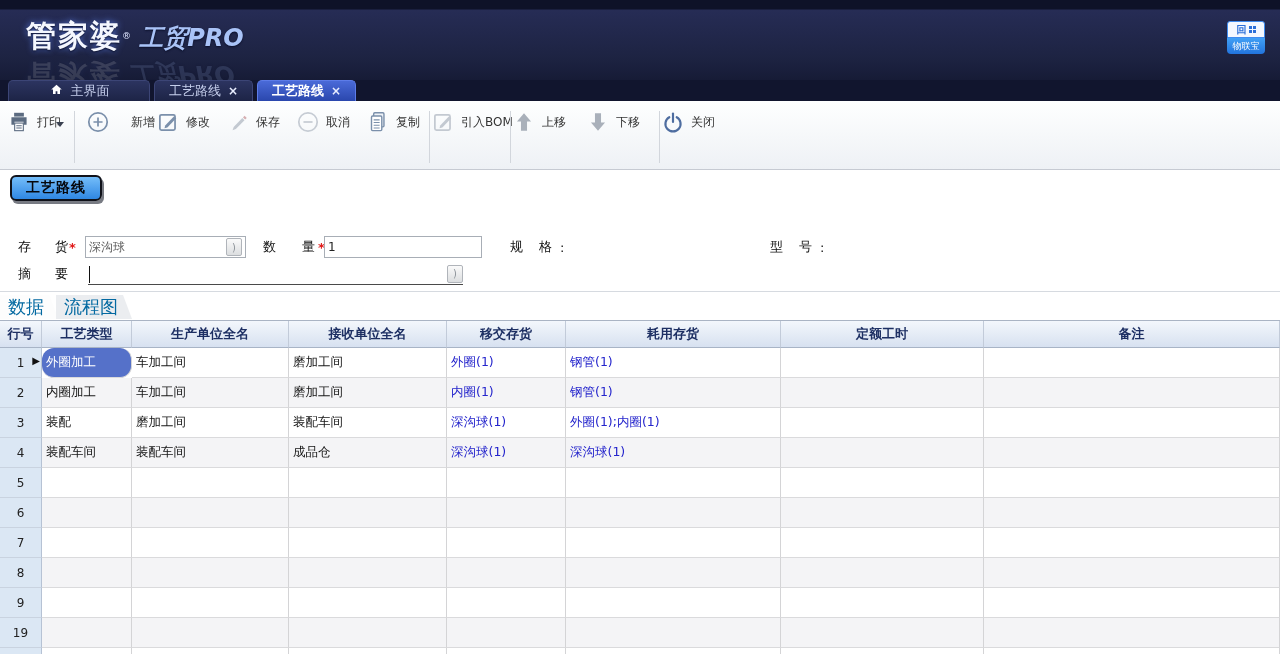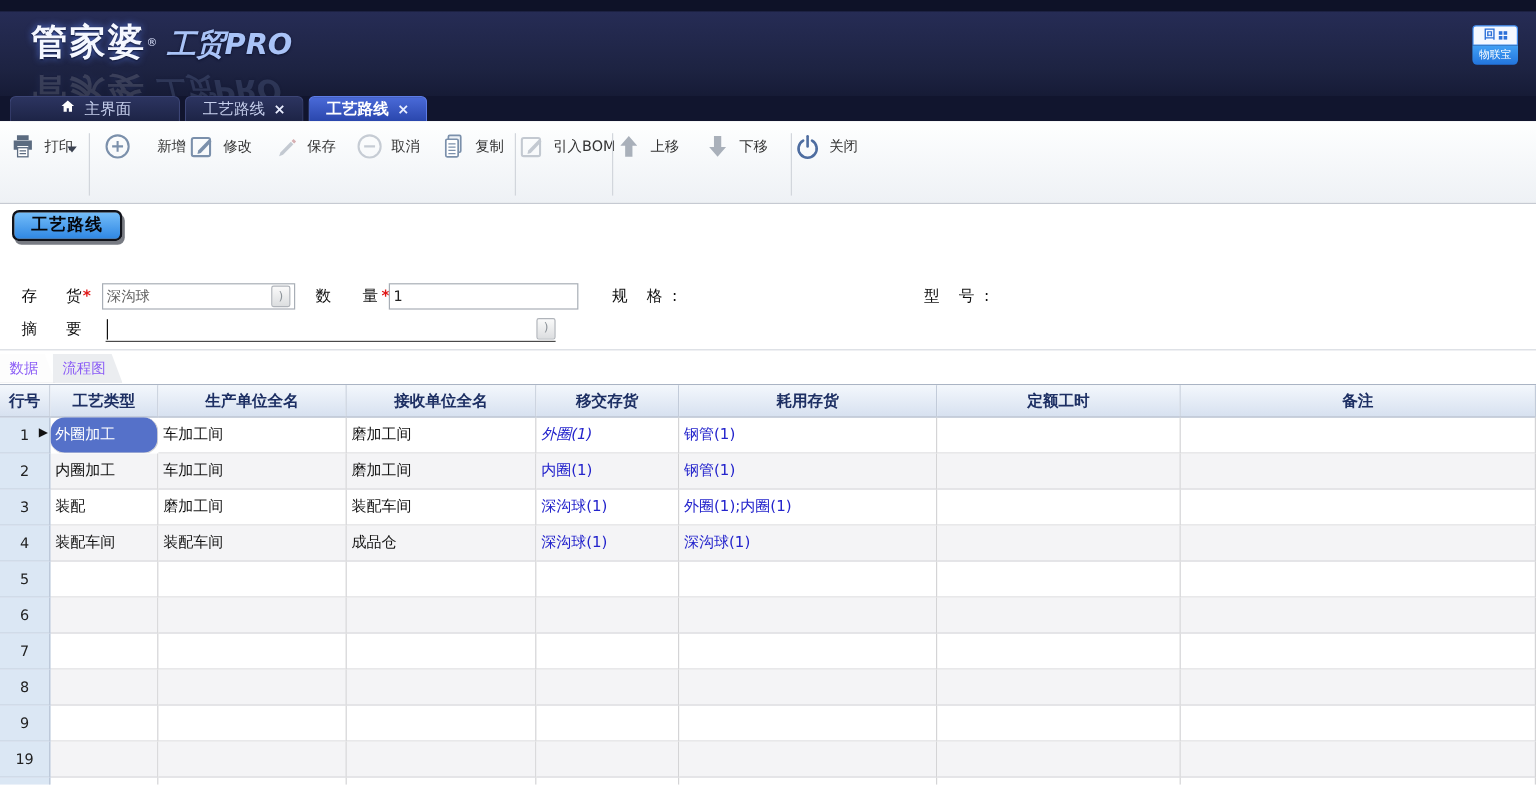--- a/index.html
+++ b/index.html
@@ -67,21 +67,21 @@
     font-family:inherit;padding:0 3px;display:flex;align-items:center;position:relative;}
   .inp .val{flex:1;}
   .lk{width:16px;height:18px;border:1px solid #b0b4ba;border-radius:2px;
     background:linear-gradient(#fafafa,#dcdee0);color:#8e949a;font-size:10px;
     display:flex;align-items:center;justify-content:center;cursor:pointer;}
   .uline{position:absolute;border-bottom:1px solid #4a4a4a;height:21px;display:flex;align-items:flex-end;justify-content:flex-end;}
   .cursor{position:absolute;left:1px;top:2px;width:1px;height:17px;background:#111;}
   .hsep{position:absolute;left:0;top:121px;width:1280px;border-top:1px solid #d6dae0;}
   
   .subtabs{position:absolute;left:0;top:123px;height:26px;display:flex;align-items:flex-end;}
-  .subtab{height:24px;padding:0 14px 0 8px;display:flex;align-items:center;font-size:12px;color:#8b5cf6;
+  .subtab{height:24px;padding:0 14px 0 8px;display:flex;align-items:center;font-size:18px;color:#0369a1;
     clip-path:polygon(0 0,calc(100% - 9px) 0,100% 100%,0 100%);
     filter:drop-shadow(0 0 0.6px #8a94a2);cursor:pointer;margin-top:12px;}
   .subtab.active{background:#fdfdfd;font-weight:normal;}
   .subtab.idle{background:#ebedf0;margin-left:-2px;}
   
   .grid{position:absolute;left:0;top:150px;width:1280px;height:334px;background:#fff;border-top:1px solid #aab4c4;}
   .ghead{display:flex;height:27px;}
   .gh{height:27px;display:flex;align-items:center;justify-content:center;
     background:linear-gradient(#f3f7fc,#d7e1f0);border-right:1px solid #c2cbd9;border-bottom:1px solid #a8b4c6;
     font-weight:bold;font-size:13px;color:#1d2f63;overflow:hidden;white-space:nowrap;}
@@ -301,21 +301,21 @@
           <div class="gh" style="width: 215px;">耗用存货</div>
           <div class="gh" style="width: 203px;">定额工时</div>
           <div class="gh" style="width: 296px;">备注</div>
         </div>
       <div id="grid-body">
           <div class="gr">
             <div class="gn" style="width: 42px;">1<span class="mark">▶</span></div>
             <div class="gc sel" style="width: 90px;">外圈加工</div>
             <div class="gc" style="width: 157px;">车加工间</div>
             <div class="gc" style="width: 158px;">磨加工间</div>
-            <div class="gc link" style="width: 119px; font-style: italic;">外圈(1)</div>
+            <div class="gc link" style="width: 119px;">外圈(1)</div>
             <div class="gc link" style="width: 215px;">钢管(1)</div>
             <div class="gc" style="width: 203px;"></div>
             <div class="gc" style="width: 296px;"></div>
           </div>
           <div class="gr alt">
             <div class="gn" style="width: 42px;">2</div>
             <div class="gc" style="width: 90px;">内圈加工</div>
             <div class="gc" style="width: 157px;">车加工间</div>
             <div class="gc" style="width: 158px;">磨加工间</div>
             <div class="gc link" style="width: 119px;">内圈(1)</div>

